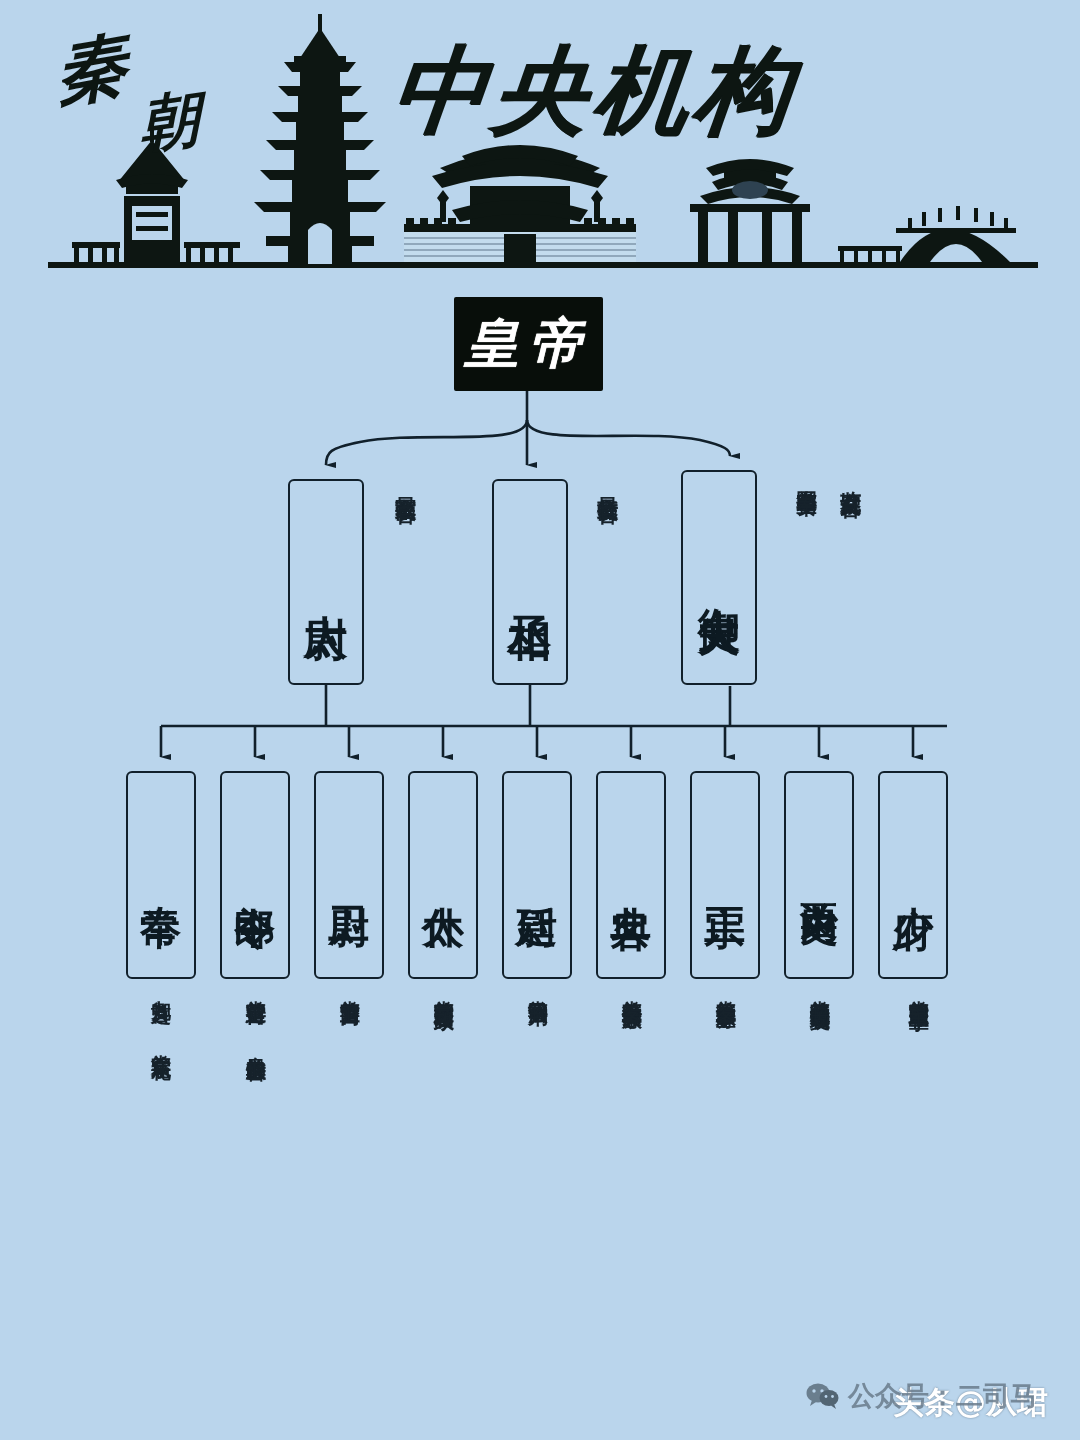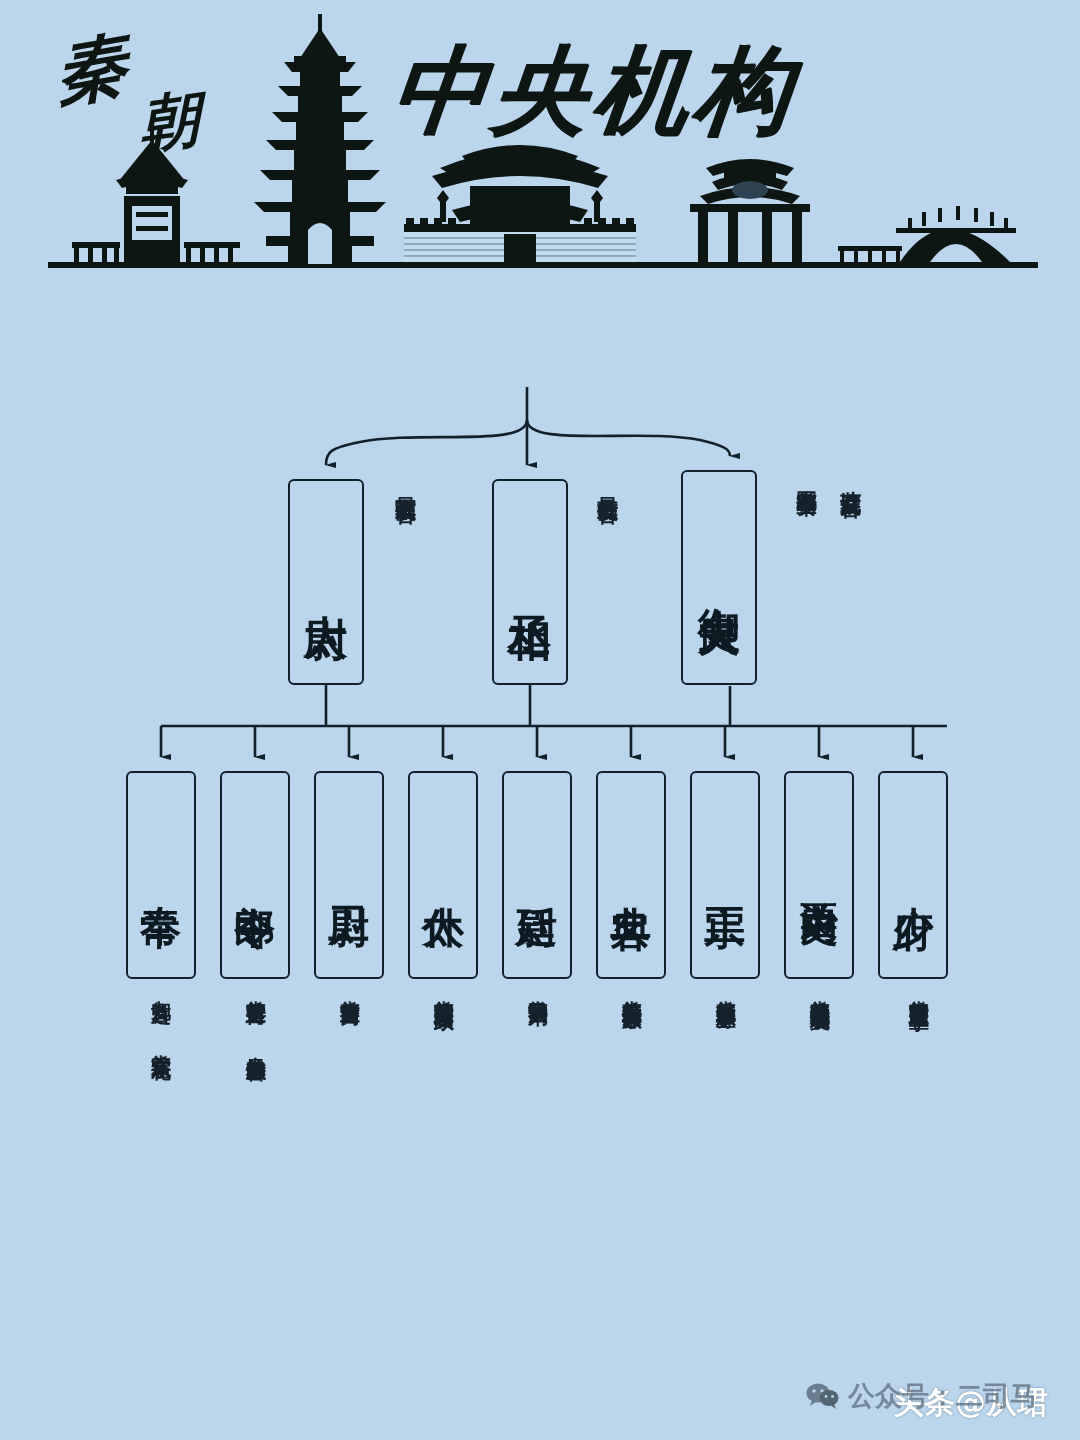--- a/index.html
+++ b/index.html
@@ -282,20 +282,23 @@
       <path d="M349 726 L349 757" marker-end="url(#arw)"></path>
       <path d="M443 726 L443 757" marker-end="url(#arw)"></path>
       <path d="M537 726 L537 757" marker-end="url(#arw)"></path>
       <path d="M631 726 L631 757" marker-end="url(#arw)"></path>
       <path d="M725 726 L725 757" marker-end="url(#arw)"></path>
       <path d="M819 726 L819 757" marker-end="url(#arw)"></path>
       <path d="M913 726 L913 757" marker-end="url(#arw)"></path>
     </g>
   </svg>
 
+  <div id="emperor">
+    <span class="label">皇帝</span>
+  </div>
 
   <div class="node duke" id="n-taiwei">
     <span class="label">太尉</span>
   </div>
   <div class="node duke" id="n-chengxiang">
     <span class="label">丞相</span>
   </div>
   <div class="node duke" id="n-yushidafu">
     <span class="label">御史大夫</span>
   </div>

